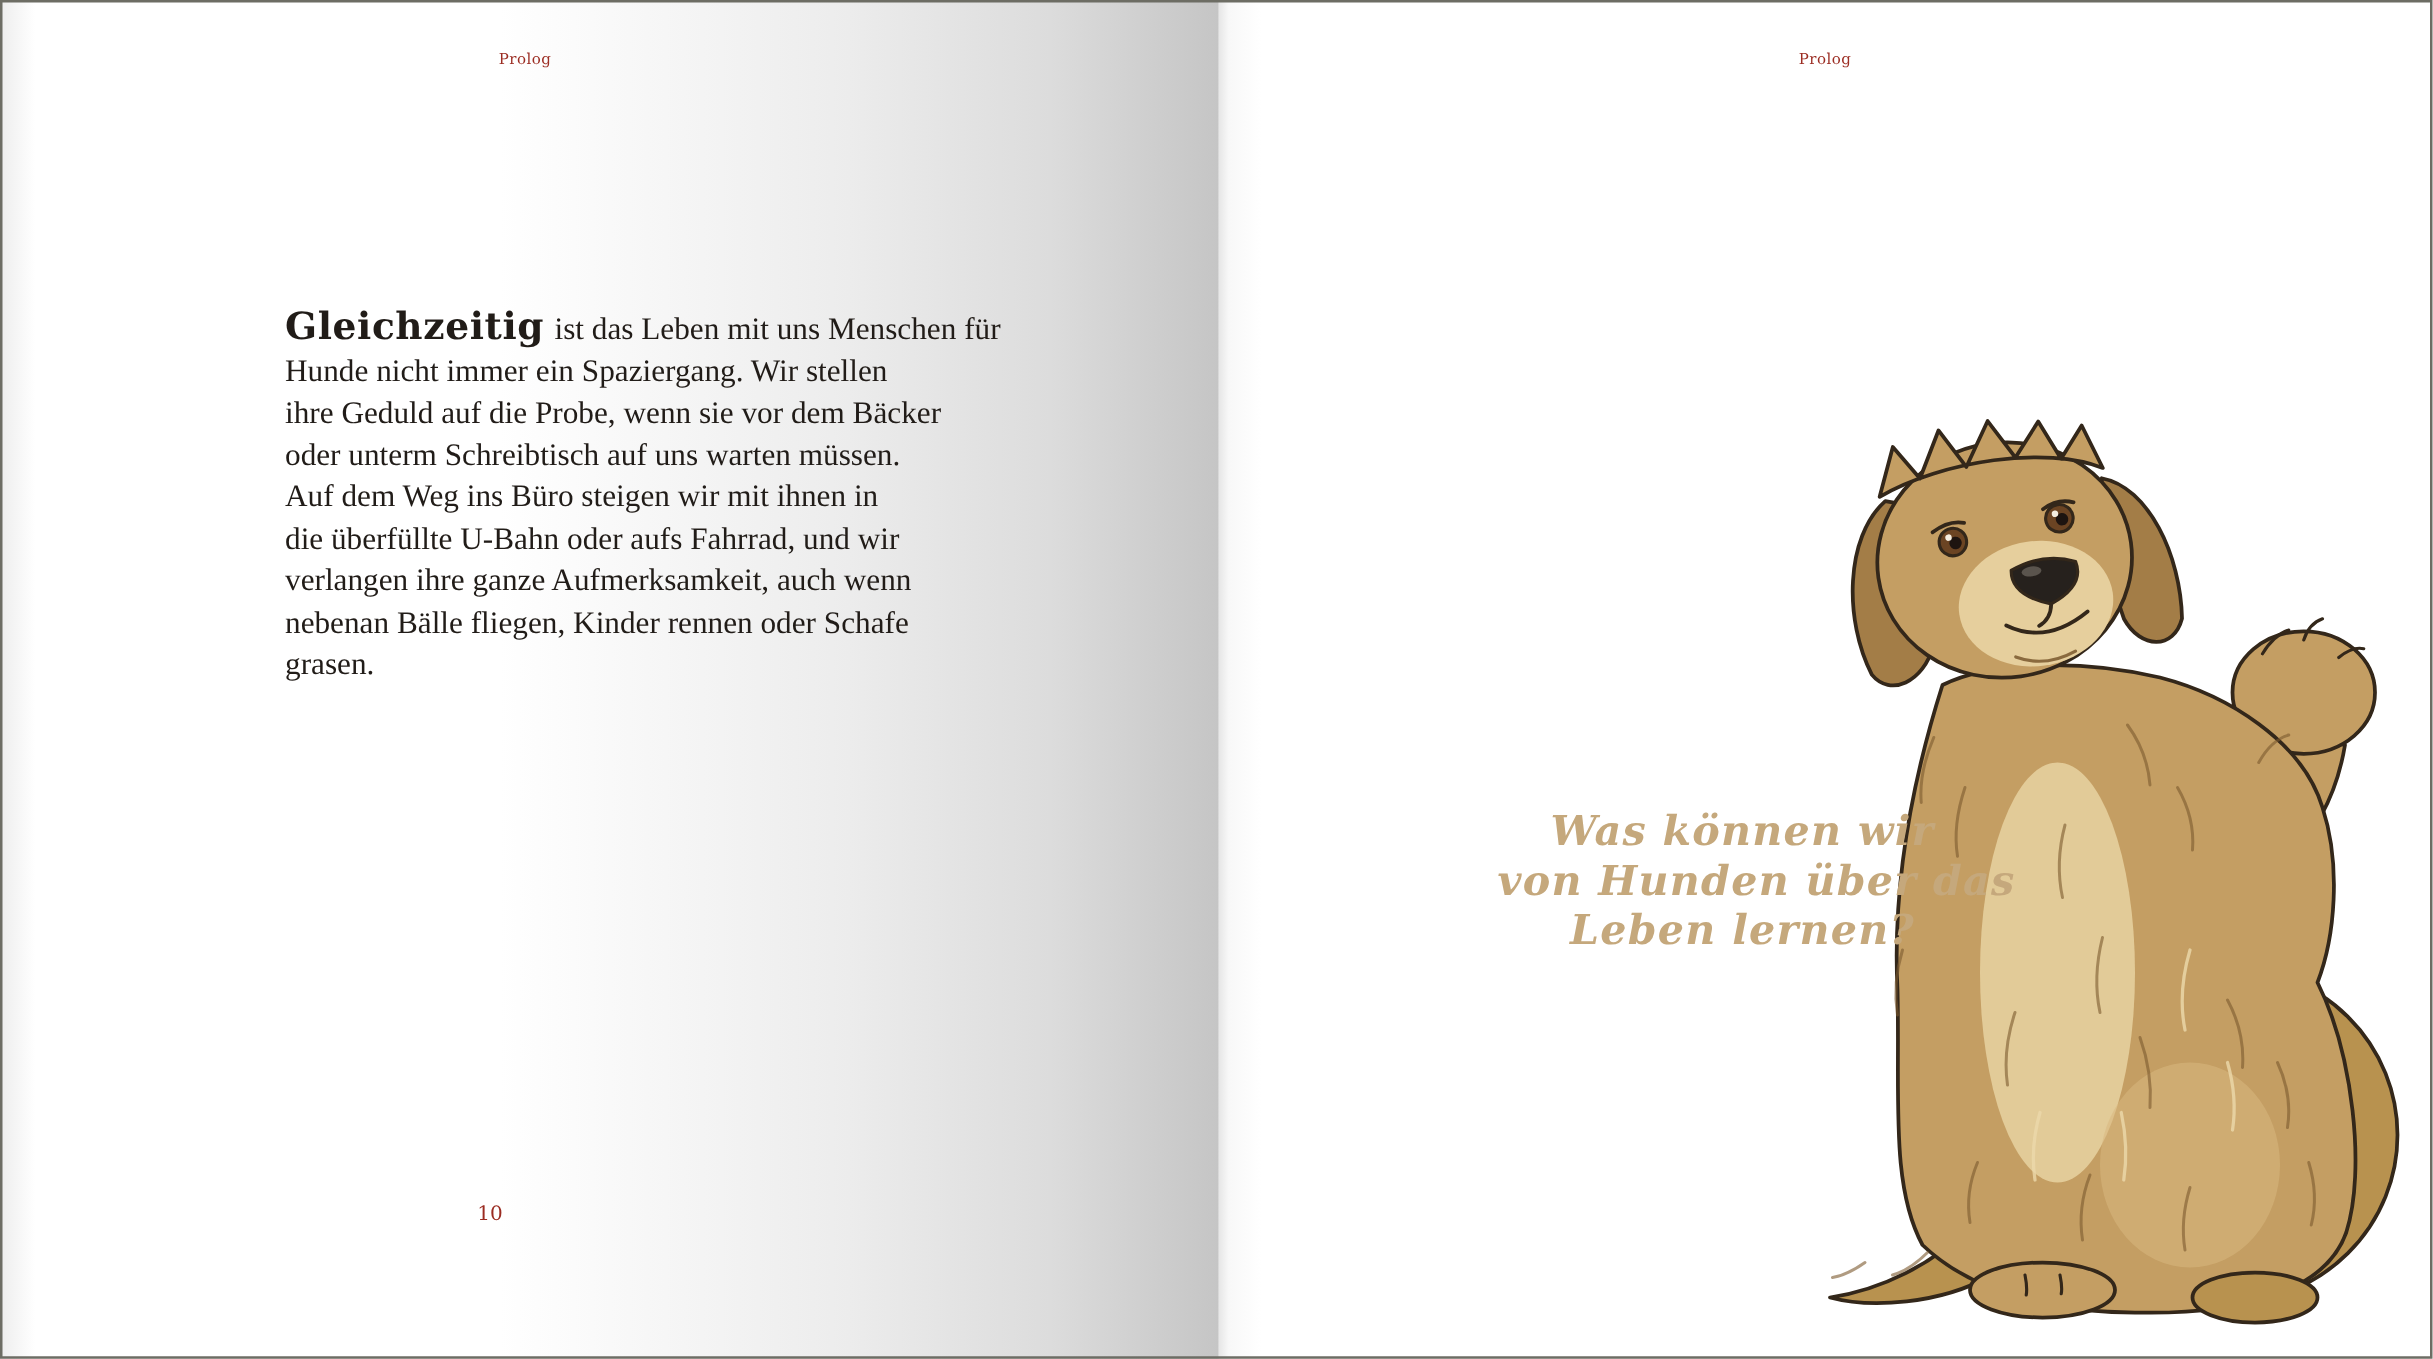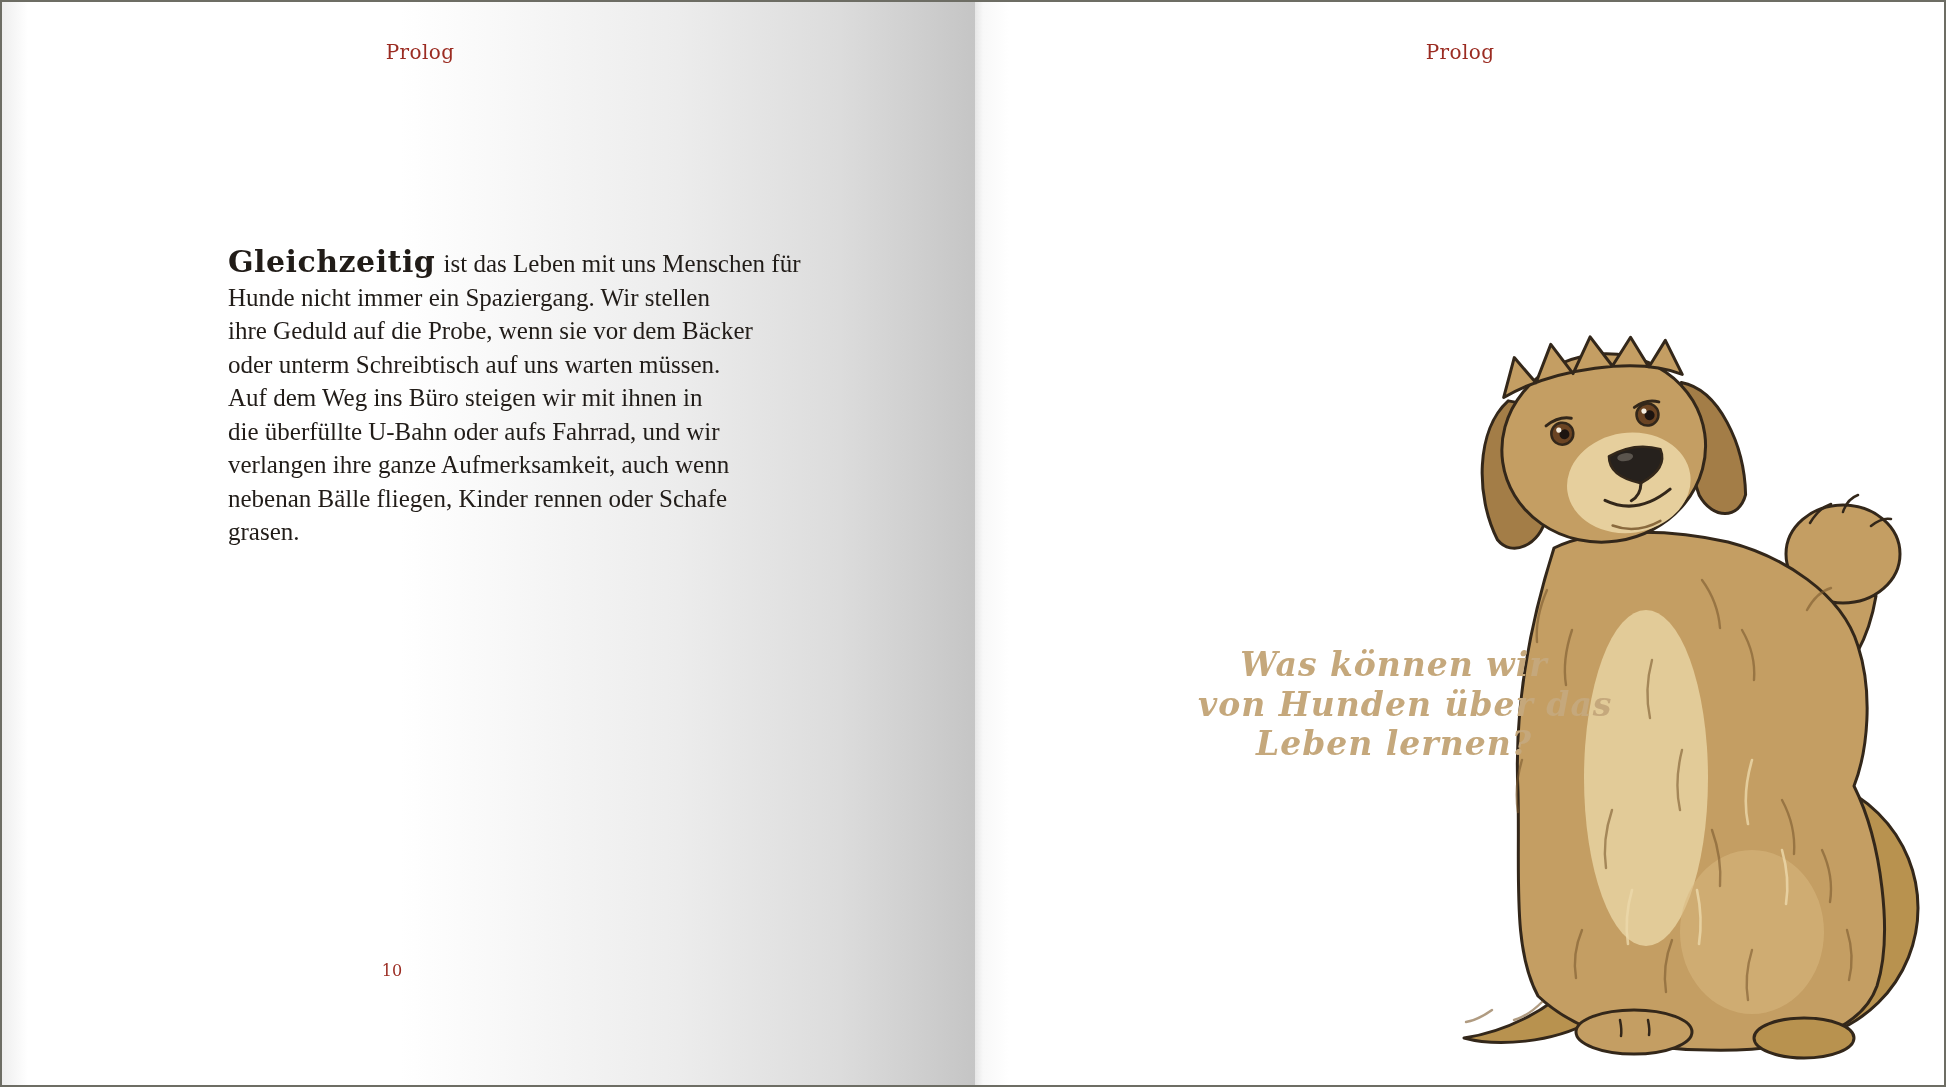--- a/index.html
+++ b/index.html
@@ -19,21 +19,21 @@
     position:absolute;left:975px;top:0;width:971px;height:1087px;
     background:linear-gradient(90deg,#e6e6e6 0px,#f8f8f8 8px,#ffffff 34px);
   }
   .frame{
     position:absolute;inset:0;border:2px solid #6d6d64;box-sizing:border-box;
     pointer-events:none;z-index:40;
   }
   .running-head{
     position:absolute;top:40px;transform:translateX(-50%);
     font-family:"DejaVu Serif", serif;
-    font-size:20px;letter-spacing:.4px;color:#9b2c22;z-index:5;
+    font-size:12px;letter-spacing:.4px;color:#9b2c22;z-index:5;
   }
   #head-left{left:420px;}
   #head-right{left:1460px;}
   .bodytext{
     position:absolute;margin:0;
     font-size:25px;line-height:33.5px;color:#211c18;
     white-space:pre;z-index:5;
   }
   #left-para1{left:228px;top:245px;}
   #left-para2{left:228px;top:597px;}

